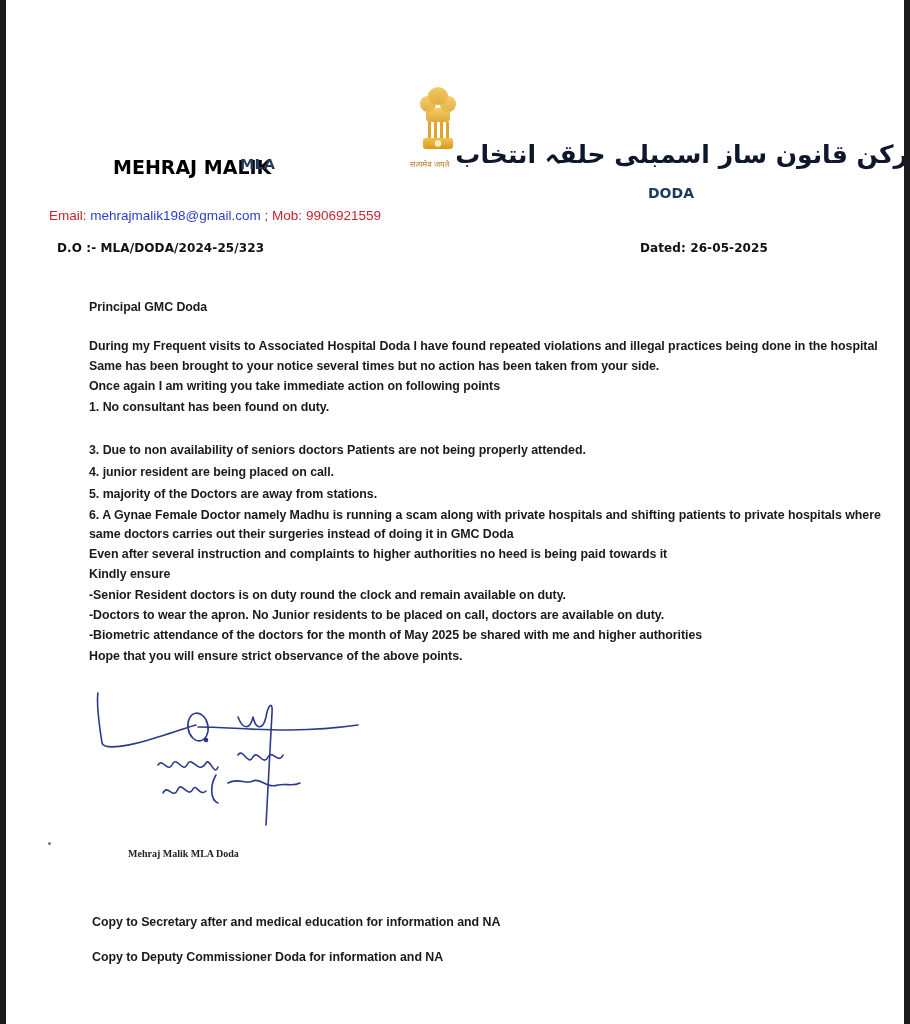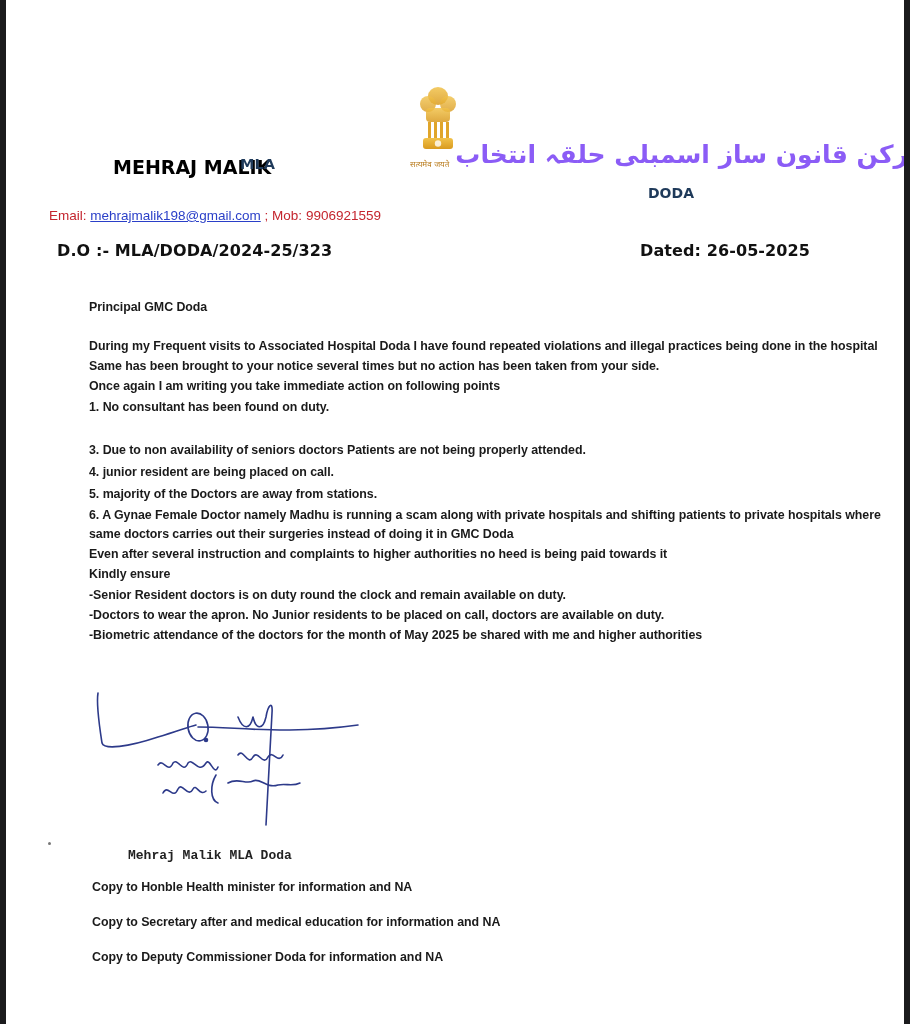--- a/index.html
+++ b/index.html
@@ -6,33 +6,33 @@
     html, body { width: 910px; height: 1024px; overflow: hidden; background: #1b1b1d; }
     body { position: relative; font-family: "Liberation Sans", "DejaVu Sans", sans-serif; }
     .page {
       position: absolute; left: 6px; top: 0; width: 898px; height: 1024px;
       background: #ffffff; overflow: hidden;
     }
     .abs { position: absolute; white-space: nowrap; }
     .name-red { color: #000000; font-weight: bold; font-size: 19px; font-family: "DejaVu Sans", sans-serif; }
     .name-blue { color: #1f3a5a; font-weight: bold; font-size: 14.5px; font-family: "DejaVu Sans", sans-serif; }
     .urdu {
-      color: #8b5cf6; font-weight: bold; font-size: 25px;
+      color: #0f172a; font-weight: bold; font-size: 25px;
       font-family: "DejaVu Sans", sans-serif; direction: rtl;
     }
     .doda { color: #1f3a5a; font-weight: bold; font-size: 14px; font-family: "DejaVu Sans", sans-serif; }
     .contact { font-size: 13.5px; color: #c4252e; }
-    .contact a { color: #2a3fc8; text-decoration: underline; }
-    .ref { font-weight: bold; font-size: 16px; color: #111; font-family: "DejaVu Sans", sans-serif; letter-spacing: 0.1px; }
+    .contact a { color: #2a3fc8; }
+    .ref { font-weight: bold; font-size: 12px; color: #111; font-family: "DejaVu Sans", sans-serif; letter-spacing: 0.1px; }
     .body-text {
       font-weight: bold; font-size: 12.4px; color: #1a1a1a;
       font-family: "Liberation Sans", sans-serif; letter-spacing: -0.05px; padding-left: 41px;
     }
     .emblem { left: 402px; top: 82px; width: 60px; height: 86px; }
-    .sig-name { font-family: Liberation Mono, monospace; font-weight: bold; font-size: 13px; color: #222; }
+    .sig-name { font-family: Liberation Serif, serif; font-weight: bold; font-size: 10px; color: #222; }
     .dot { width: 3px; height: 3px; background: #777; border-radius: 50%; }
   </style>
 </head>
 <body>
 
 <div class="page">
 
   <div class="abs name-red" style="left:107px; top:156px;">MEHRAJ MALIK</div>
   <div class="abs name-blue" style="left:234px; top:156px;">MLA</div>
 
@@ -81,34 +81,34 @@
   <div class="abs body-text" style="left:42px; top:443px;">3. Due to non availability of seniors doctors Patients are not being properly attended.</div>
   <div class="abs body-text" style="left:42px; top:465px;">4. junior resident are being placed on call.</div>
   <div class="abs body-text" style="left:42px; top:487px;">5. majority of the Doctors are away from stations.</div>
   <div class="abs body-text" style="left:42px; top:508px;">6. A Gynae Female Doctor namely Madhu is running a scam along with private hospitals and shifting patients to private hospitals where</div>
   <div class="abs body-text" style="left:42px; top:527px;">same doctors carries out their surgeries instead of doing it in GMC Doda</div>
   <div class="abs body-text" style="left:42px; top:547px;">Even after several instruction and complaints to higher authorities no heed is being paid towards it</div>
   <div class="abs body-text" style="left:42px; top:567px;">Kindly ensure</div>
   <div class="abs body-text" style="left:42px; top:588px;">-Senior Resident  doctors is on duty round the clock and remain available on duty.</div>
   <div class="abs body-text" style="left:42px; top:608px;">-Doctors to wear the apron. No Junior  residents to be placed on call, doctors are available on duty.</div>
   <div class="abs body-text" style="left:42px; top:628px;">-Biometric attendance of the doctors for the month of May 2025 be shared with me and higher authorities</div>
+  <div class="abs body-text" style="left:42px; top:649px;">Hope that you will ensure strict observance of the above points.</div>
 
   <div class="abs" style="left:82px; top:685px; width:280px; height:160px;">
     <svg width="280" height="160" viewBox="0 0 280 160" fill="none" stroke="#2d3a8a" stroke-width="1.6" stroke-linecap="round" stroke-linejoin="round">
       <path d="M10 8 C 8 20, 12 45, 14 58 C 16 65, 40 62, 70 52 C 90 46, 100 42, 108 40"></path>
       <ellipse cx="110" cy="42" rx="10" ry="14" transform="rotate(-10 110 42)"></ellipse>
       <path d="M150 32 C 155 45, 162 45, 165 32 C 168 45, 175 45, 178 32 C 180 20, 185 15, 184 28 C 182 60, 180 100, 178 140"></path>
       <path d="M110 42 C 150 42, 200 50, 270 40"></path>
       <path d="M70 80 C 75 72, 80 90, 85 78 C 90 72, 95 90, 100 78 C 105 72, 110 90, 118 78 C 122 72, 126 92, 130 82"></path>
       <path d="M150 70 C 155 62, 160 82, 165 72 C 170 64, 175 82, 180 72 C 185 64, 190 80, 195 70"></path>
       <path d="M75 108 C 80 98, 85 116, 90 104 C 94 96, 100 114, 105 104 C 108 98, 112 112, 118 106"></path>
       <path d="M128 90 C 122 100, 122 115, 130 118"></path>
       <path d="M140 98 C 150 92, 158 100, 165 96 C 172 92, 178 104, 190 100 C 198 98, 204 102, 212 98"></path>
       <circle cx="118" cy="55" r="1.5" fill="#2d3a8a"></circle>
     </svg>
   </div>
   <div class="abs dot" style="left:42px; top:842px;"></div>
   <div class="abs sig-name" style="left:122px; top:848px;">Mehraj Malik MLA Doda</div>
 
-  <div class="abs body-text" style="left:45px; top:880px;">Copy to Honble Health minister for information and NA</div>
   <div class="abs body-text" style="left:45px; top:915px;">Copy to Secretary after and medical education for information and NA</div>
   <div class="abs body-text" style="left:45px; top:950px;">Copy to Deputy Commissioner Doda for information and NA</div>
 </div>
 
 </body></html>

